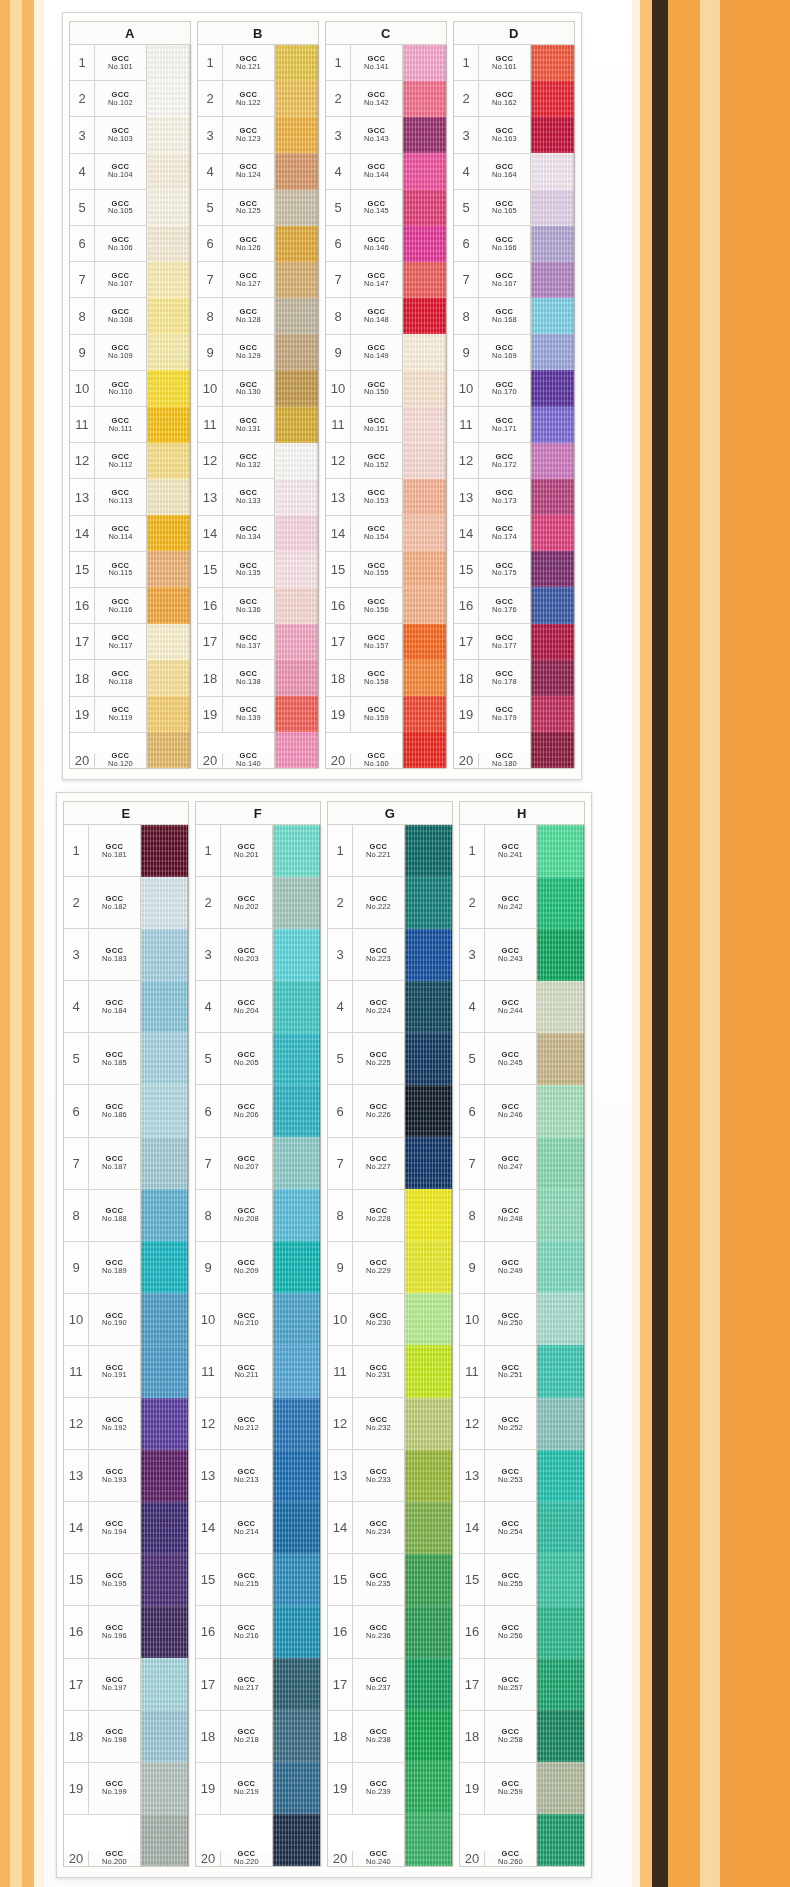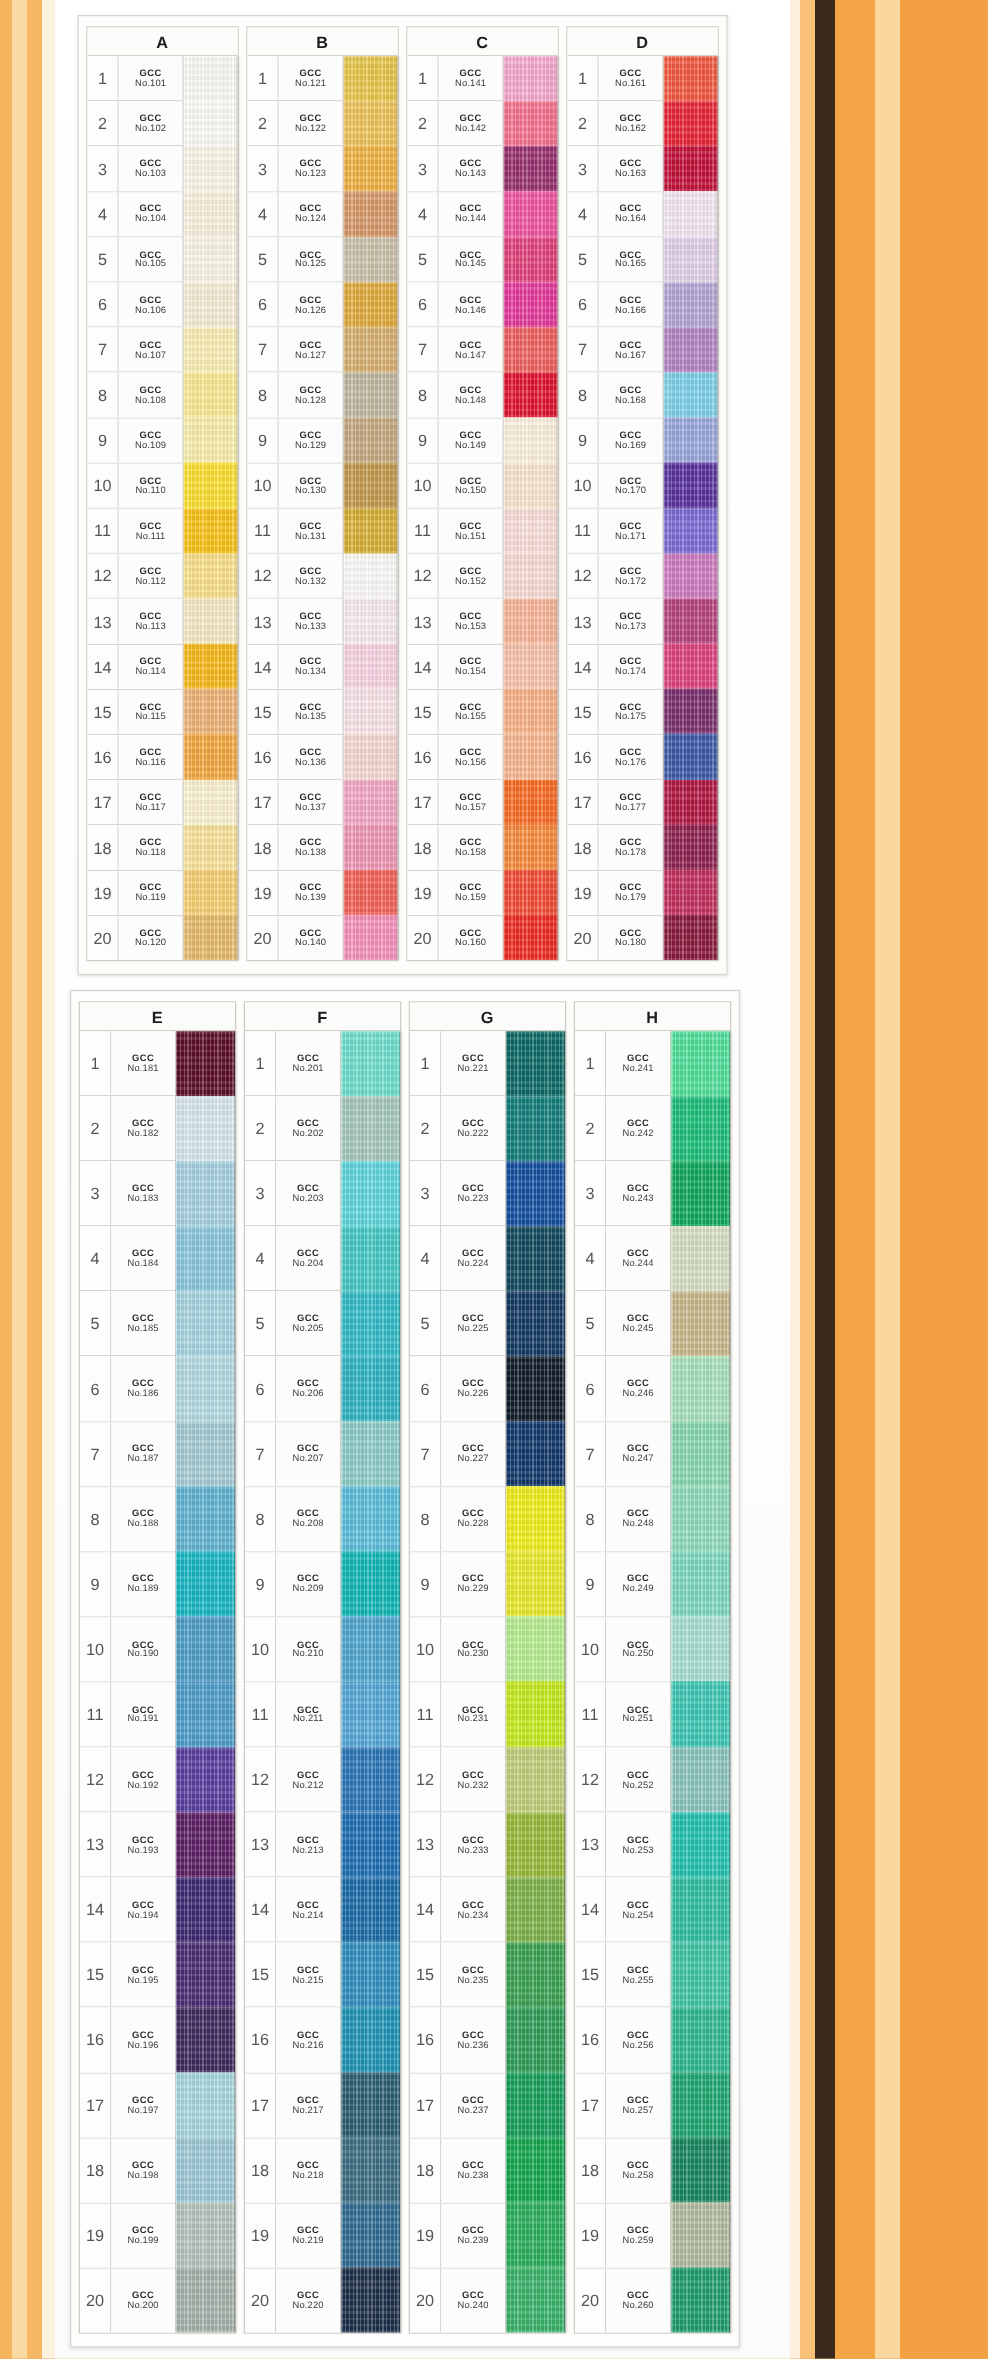--- a/index.html
+++ b/index.html
@@ -62,21 +62,21 @@
     background: #fbfbfa;
     border-bottom: 1px solid #d3d0ca;
   }
   .group-body { display: flex; flex: 1; }
   .table-part { display: flex; flex-direction: column; flex: 0 0 auto; }
   .row {
     display: flex;
     flex: 1;
     border-bottom: 1px solid #d8d5d0;
   }
-  .row:last-child { border-bottom: none; }
+  .row:last-child { border-bottom: none; align-items: flex-end; }
   .cell-idx {
     width: 25px;
     display: flex; align-items: center; justify-content: center;
     font-size: 13px;
     color: #555;
     border-right: 1px solid #d8d5d0;
     background: #fdfdfd;
   }
   .cell-code {
     width: 51px;

